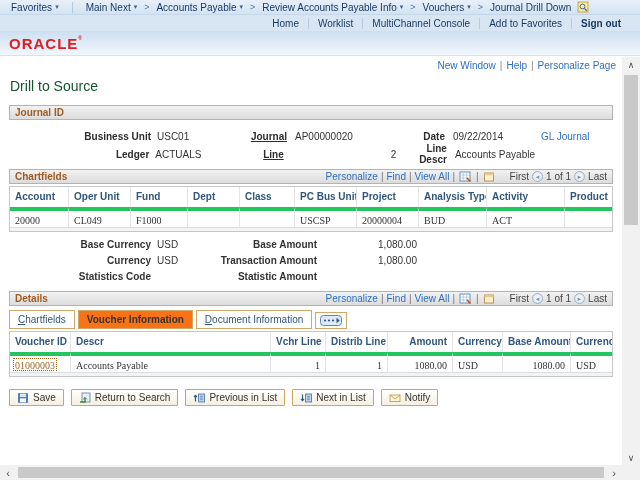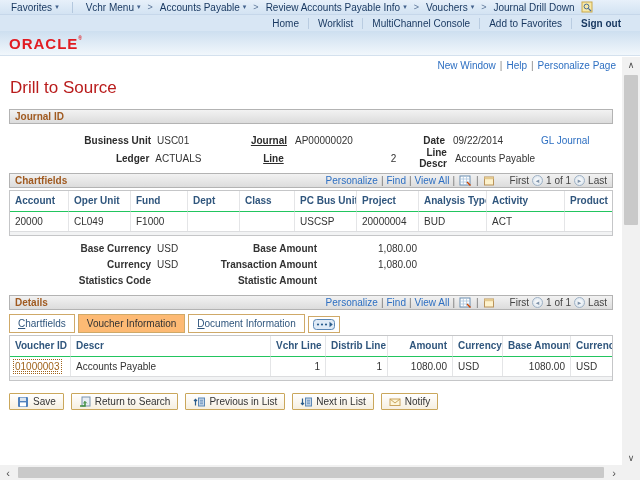--- a/index.html
+++ b/index.html
@@ -30,21 +30,21 @@
     height:25px; background:linear-gradient(#cddff0,#f1f7fc);
     border-bottom:1px solid #d4e1ee; display:flex; align-items:center; padding-left:9px;
   }
   #oracle-logo { color:#e11b22; font-weight:bold; font-size:15px; letter-spacing:1px; }
   #oracle-logo sup { font-size:5px; vertical-align:top; }
   
   #content { position:absolute; top:57px; left:0; width:622px; height:408px; background:#fff; overflow:hidden; }
   #pagebar { display:flex; justify-content:flex-end; padding:3px 6px 0 0; color:#2d6fc2; }
   #pagebar .pb-link { cursor:pointer; }
   #pagebar .pb-sep { color:#888; margin:0 4px; }
-  #page-title { margin:7px 0 0 10px; font-size:17px; color:#b91c1c; }
+  #page-title { margin:7px 0 0 10px; font-size:14px; color:#14532d; }
   .section-bar {
     margin:0 9px; height:15px; background:linear-gradient(#f2f2f2,#dcdcdc);
     border:1px solid #b3b3b3; display:flex; align-items:center; padding:0 5px;
   }
   .section-title { color:#a05a20; font-weight:bold; }
   .bar-right { margin-left:auto; display:flex; align-items:center; }
   .bar-link { color:#2d6fc2; cursor:pointer; }
   .bar-pipe { color:#777; margin:0 3px; }
   .bar-icon { display:inline-block; margin:0 1px; cursor:pointer; line-height:0; }
   .nav-group { display:flex; align-items:center; margin-left:14px; color:#444; }
@@ -65,42 +65,42 @@
   .v3 { width:88px; margin-left:8px; }
   .vlink { width:72px; color:#2d6fc2; cursor:pointer; }
   
   .grid { margin:2px 9px 0 9px; border:1px solid #c5c6c8; background:#fff; }
   .grid-row { display:grid; align-items:center; }
   .cf-cols { grid-template-columns:58px 62px 57px 52px 55px 62px 62px 68px 78px 1fr; }
   .dt-cols { grid-template-columns:60px 200px 55px 62px 65px 50px 68px 1fr; }
   .gh { color:#30567d; font-weight:bold; }
   .grid-row > div { padding:4px 5px; height:20px; border-left:1px solid #e4e5e7; overflow:hidden; white-space:nowrap; }
   .grid-row > div:first-child { border-left:none; }
-  .grid-row.data > div { border-top:1px solid #22c55e; }
+  .grid-row.data > div { border-top:4px solid #22c55e;font-family:Liberation Serif, serif; }
   .grid-foot { height:4px; background:#f2f3f4; border-top:1px solid #dcdddf; }
   .num { text-align:right; }
   .voucher-link {
     color:#a0641c; text-decoration:underline dotted; cursor:pointer;
     outline:1px dotted #a0641c; outline-offset:1px;
   }
   
   .amt-row { display:flex; margin:3px 9px 0 9px; height:13px; align-items:center; }
   .al1 { width:142px; text-align:right; font-weight:bold; }
   .av1 { width:60px; margin-left:6px; }
   .al2 { width:100px; text-align:right; font-weight:bold; }
   .av2 { width:100px; text-align:right; }
   
   .tabs { display:flex; margin:4px 9px 0 9px; align-items:flex-end; }
   .tab {
     border:1px solid #cfa968; background:#fff; padding:3px 8px; margin-right:3px;
     cursor:pointer; color:#30567d;
   }
   .tab .ul-first { display:inline-block; }
   .tab .ul-first::first-letter { text-decoration:underline; }
-  .tab.active { font-weight:normal; color:#333; background:#fdba74; }
+  .tab.active { font-weight:bold; color:#333; background:#f97316; }
   .tab.icon-tab { padding:2px 4px; line-height:0; }
   
   #toolbar { display:flex; margin:12px 9px 0 9px; }
   .ps-btn {
     display:flex; align-items:center; border:1px solid #caa75b; border-radius:1px;
     background:linear-gradient(#ffffff,#f6efe0); height:17px; padding:0 7px;
     margin-right:7px; cursor:pointer; font-size:10px; color:#333;
     font-family:"Liberation Sans", sans-serif;
   }
   .ps-btn svg { margin-right:4px; }
@@ -120,21 +120,21 @@
 
 <div id="screen">
 
   <div id="crumbbar">
     <span class="crumb-item">
       <span>Favorites</span>
       <span class="caret">▾</span>
     </span>
     <span class="crumb-div"></span>
     <span class="crumb-item">
-      <span>Vchr Menu</span>
+      <span>Main Next</span>
       <span class="caret">▾</span>
     </span>
     <span class="crumb-sep">&gt;</span>
     <span class="crumb-item">
       <span>Accounts Payable</span>
       <span class="caret">▾</span>
     </span>
     <span class="crumb-sep">&gt;</span>
     <span class="crumb-item">
       <span>Review Accounts Payable Info</span>

